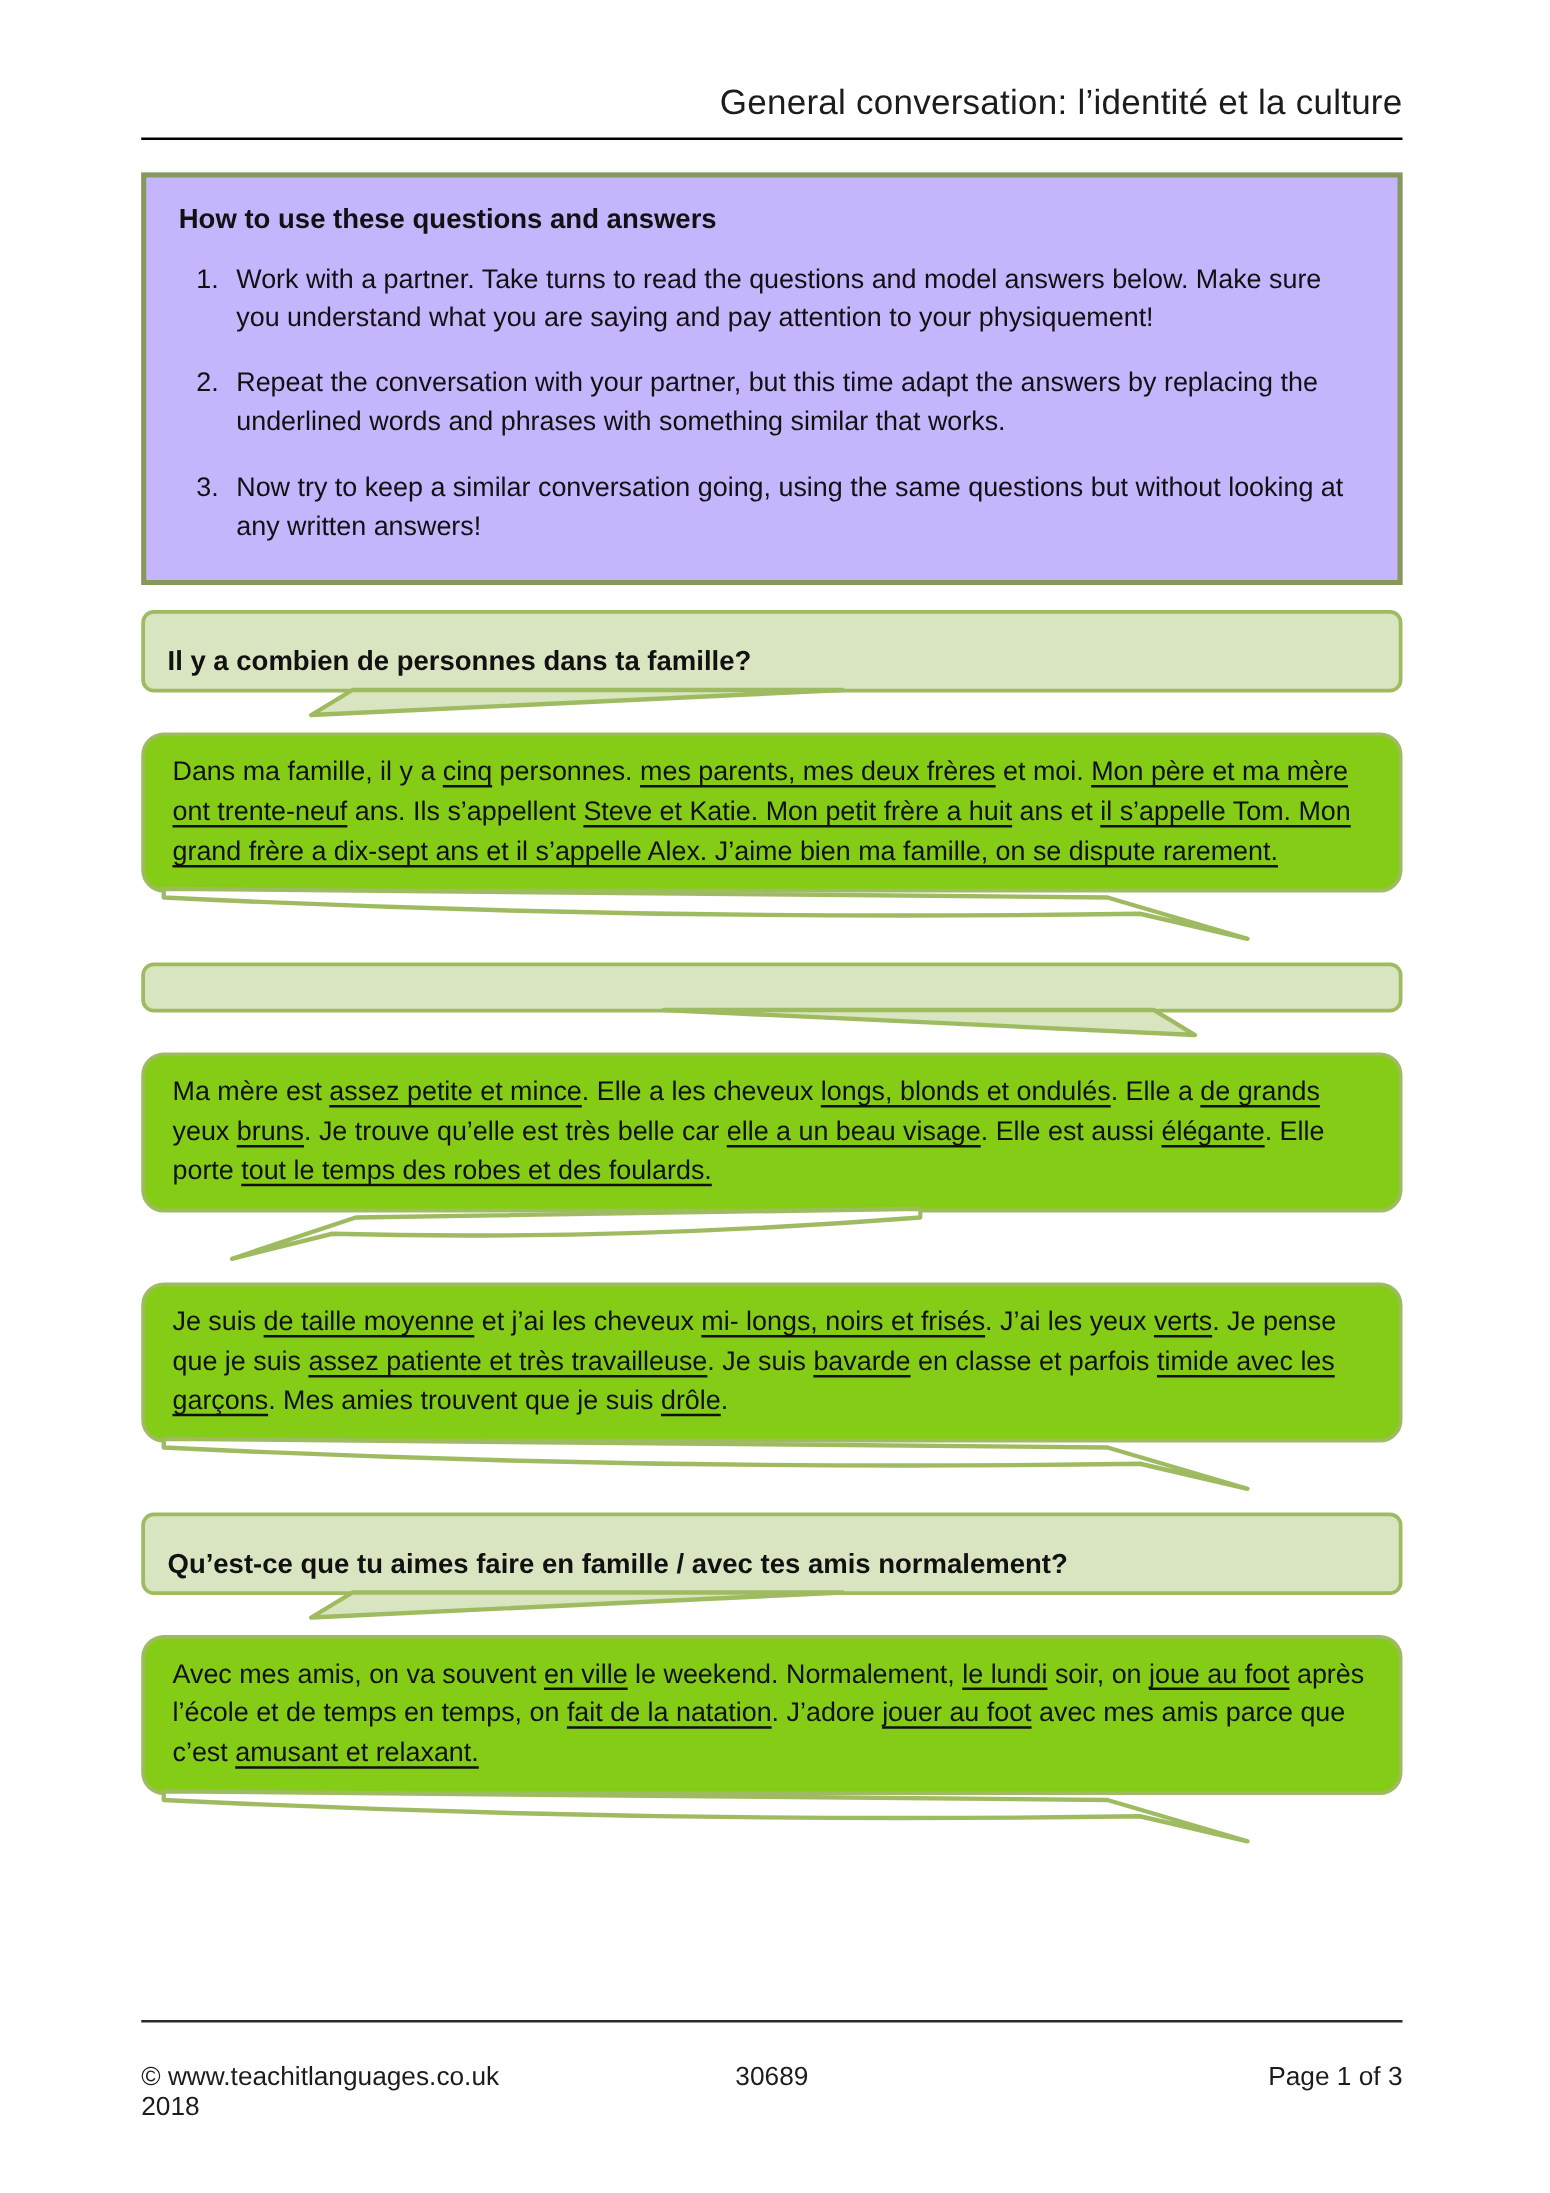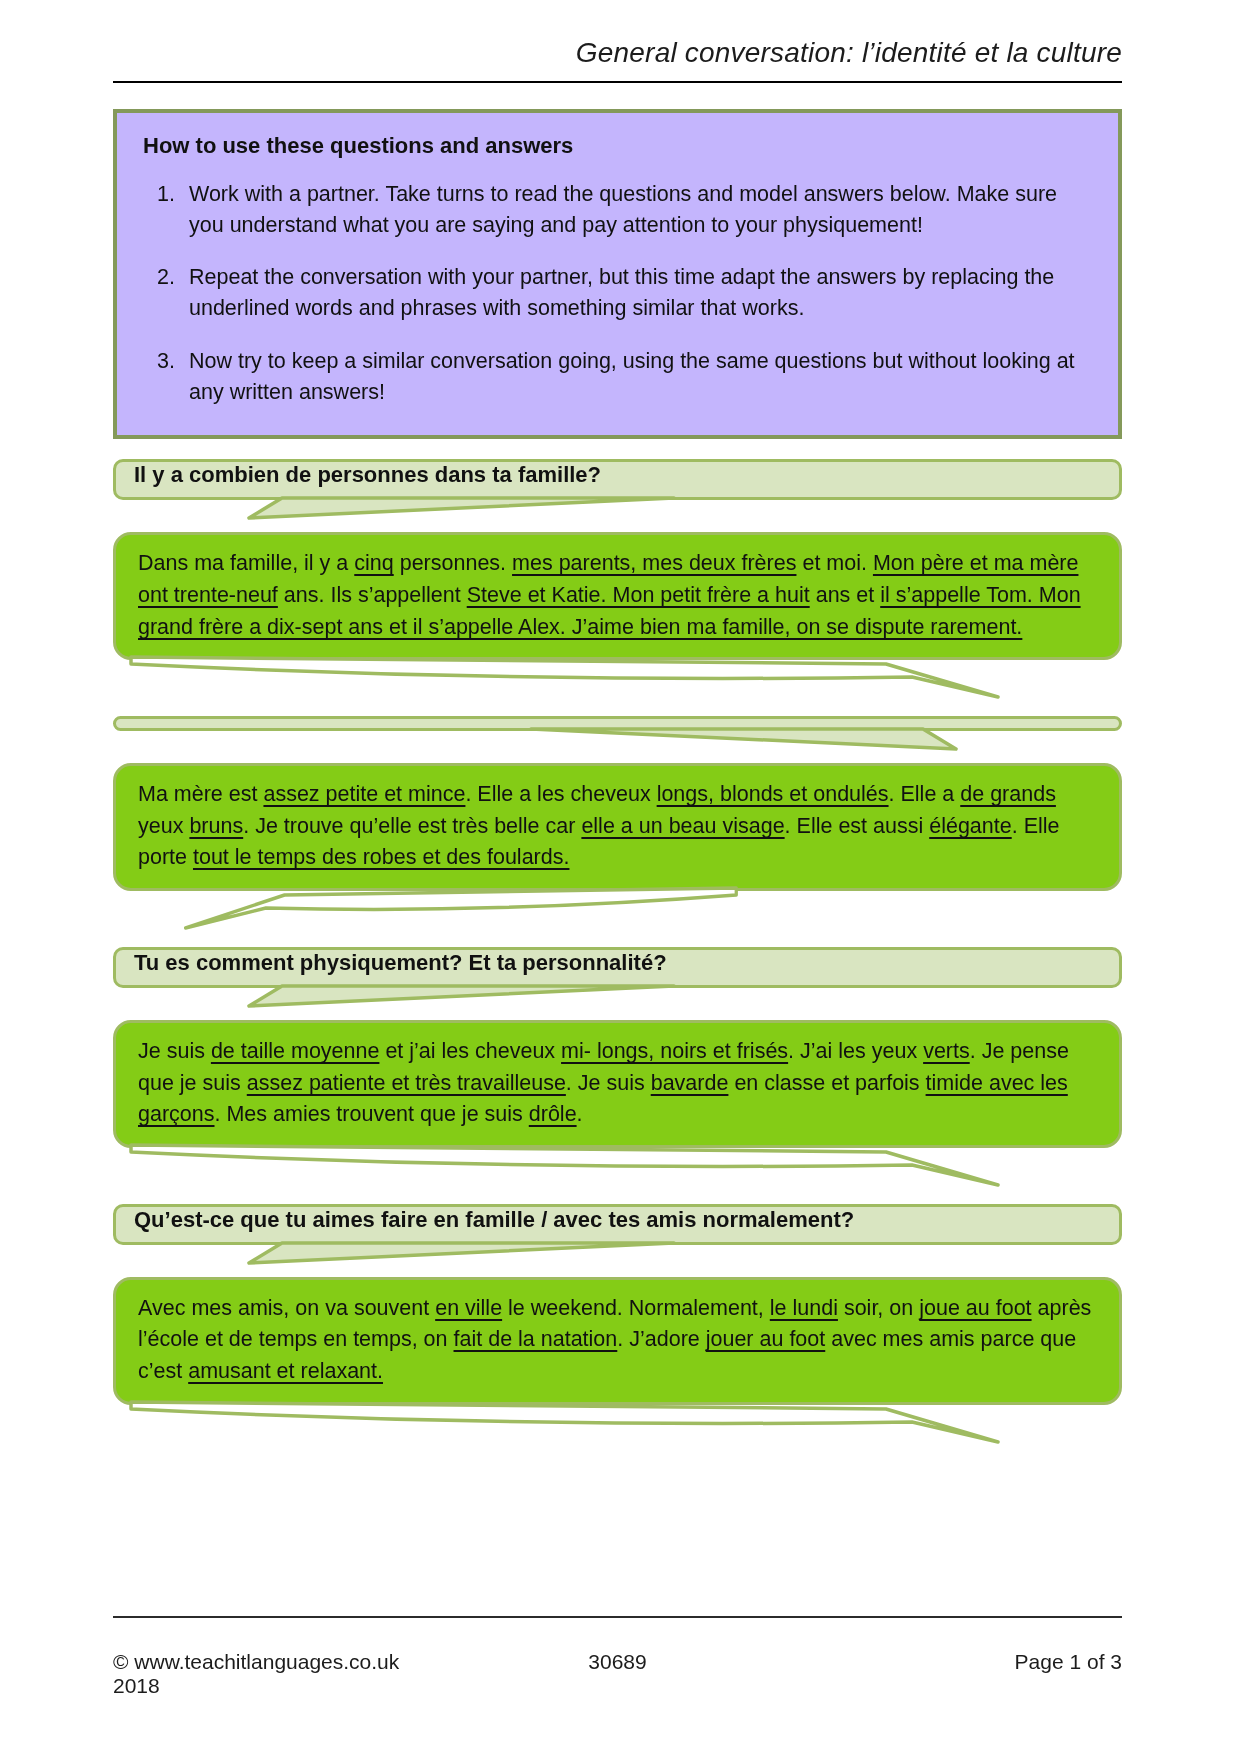--- a/index.html
+++ b/index.html
@@ -15,21 +15,21 @@
     background:#ffffff;
     font-family:"Liberation Sans", sans-serif;
     color:var(--text);
     position:relative;
     overflow:hidden;
   }
   .page{ position:absolute; inset:0; }
   .content{ margin:0 118px 0 113px; position:relative; }
 
   
-  .doc-header{ padding-top:37px;font-style:italic; }
+  .doc-header{ padding-top:66px; }
   .doc-title{
     margin:0; text-align:right;
     font-size:28px; font-weight:400; color:#1c1c1c;
     letter-spacing:0.2px;
   }
   .header-rule{ border:none; border-top:2.5px solid #000; margin:12px 0 0 0; }
 
   
   .instructions{
     margin-top:26px;
@@ -57,21 +57,21 @@
 
   
   .qa-group{ margin-top:20px; }
   .bubble{ position:relative; }
   .bubble .tail{ position:absolute; z-index:2; pointer-events:none; }
 
   .question{
     background:var(--bubble-fill,#d9e5c1);
     border:3px solid var(--bubble-border,#9fbb61);
     border-radius:10px;
-    padding:0 18px 9px 18px;
+    padding:25px 18px 9px 18px;
     font-size:22px; font-weight:700;
     margin-bottom:32px;
   }
   .question p{ margin:0; }
   .q-tail{ top:calc(100% - 2px); height:26px; }
   .q-tail.left{ left:130px; width:430px; }
   .q-tail.right{ right:160px; width:430px; }
 
   .answer{
     background:#84cc16;
@@ -149,26 +149,20 @@
       </div>
       <div class="bubble answer">
         <p><span>Ma mère est </span><span class="u">assez petite et mince</span><span>. Elle a les cheveux </span><span class="u">longs, blonds et ondulés</span><span>. Elle a </span><span class="u">de grands</span><span> yeux </span><span class="u">bruns</span><span>. Je trouve qu’elle est très belle car </span><span class="u">elle a un beau visage</span><span>. Elle est aussi </span><span class="u">élégante</span><span>. Elle porte </span><span class="u">tout le temps des robes et des foulards.</span></p>
         <svg class="tail a-tail left" viewBox="0 0 600 46" preserveAspectRatio="none">
           <path d="M 596 2 L 112 9 L 6 42 L 92 22 Q 330 28 596 9 Z" fill="#ffffff" stroke="var(--bubble-border,#9fbb61)" stroke-width="3.5" stroke-linejoin="round"></path>
         </svg>
       </div>
     </section>
 
     <section class="qa-group">
-      <div class="bubble question">
-        <p>Tu es comment physiquement? Et ta personnalité?</p>
-        <svg class="tail q-tail left" viewBox="0 0 430 26" preserveAspectRatio="none">
-          <path d="M 428 3 L 36 3 L 3 23 Q 200 13 428 3 Z" fill="var(--bubble-fill,#d9e5c1)" stroke="var(--bubble-border,#9fbb61)" stroke-width="3.5" stroke-linejoin="round"></path>
-        </svg>
-      </div>
       <div class="bubble answer">
         <p><span>Je suis </span><span class="u">de taille moyenne</span><span> et j’ai les cheveux </span><span class="u">mi- longs, noirs et frisés</span><span>. J’ai les yeux </span><span class="u">verts</span><span>. Je pense que je suis </span><span class="u">assez patiente et très travailleuse</span><span>. Je suis </span><span class="u">bavarde</span><span> en classe et parfois </span><span class="u">timide avec les garçons</span><span>. Mes amies trouvent que je suis </span><span class="u">drôle</span><span>.</span></p>
         <svg class="tail a-tail right" viewBox="0 0 880 46" preserveAspectRatio="none">
           <path d="M 5 2 L 760 9 L 872 42 L 786 22 Q 390 28 5 9 Z" fill="#ffffff" stroke="var(--bubble-border,#9fbb61)" stroke-width="3.5" stroke-linejoin="round"></path>
         </svg>
       </div>
     </section>
 
     <section class="qa-group">
       <div class="bubble question">

